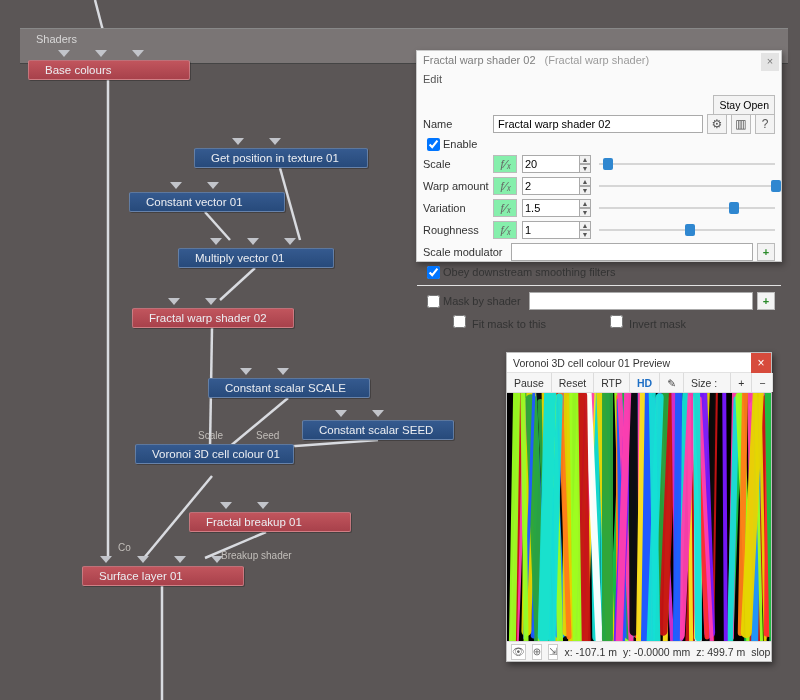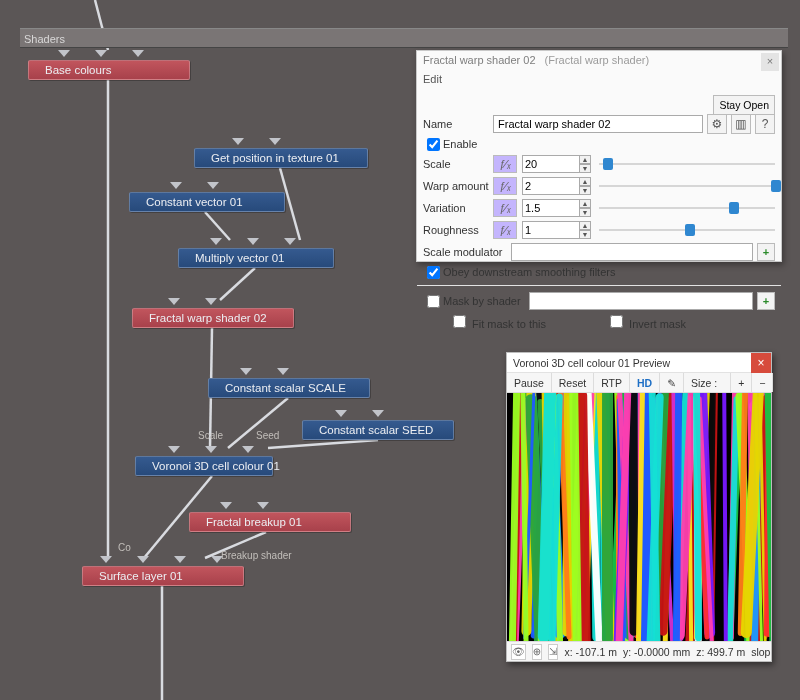--- a/index.html
+++ b/index.html
@@ -1,22 +1,22 @@
 <!DOCTYPE html>
 <html><head>
 <meta charset="utf-8">
 <style>
   * { box-sizing: border-box; font-family: "Segoe UI", Tahoma, sans-serif; }
   body { margin:0; padding:0; width:800px; height:700px; background:#5b5656; overflow:hidden; position:relative; }
 
   .canvas { position:absolute; inset:0; }
 
-  .sep-bar { position:absolute; left:20px; right:12px; top:28px; height:20px;
+  .sep-bar { position:absolute; left:20px; right:12px; top:28px; height:36px;
              background:#7a7575; color:#d9d8d8; font-size:11px; line-height:20px;
-             padding-left:4px; border-top:1px solid #888; border-bottom:1px solid #444; }
+             padding-left:16px; border-top:1px solid #888; border-bottom:1px solid #444; }
 
   .edge { position:absolute; top:0; left:0; pointer-events:none; }
   .edge line { stroke:#d9dbe0; stroke-width:2.5px; }
 
   .node { position:absolute; color:#eceef2; font-size:11.5px; padding:3px 16px;
           border:1px solid rgba(255,255,255,.25); border-radius:2px;
           box-shadow:1px 1px 0 rgba(0,0,0,.25); white-space:nowrap; }
   .node.red  { background:linear-gradient(#c1555d,#a8414b); }
   .node.blue { background:linear-gradient(#355a8f,#274a7b); }
 
@@ -37,21 +37,21 @@
   .panel-menu { padding:0 6px 4px; color:#555; }
   .stay-open { position:absolute; right:6px; top:44px; height:20px; font-size:10.5px;
                border:1px solid #bbb; background:#f3f3f3; padding:0 5px; }
 
   .prow { display:flex; align-items:center; padding:2px 6px; height:22px; }
   .prow label { width:70px; color:#333; }
   .name-in { flex:1; height:18px; border:1px solid #aaa; padding:1px 4px; font-size:11px; }
   .ib { width:20px; height:20px; border:1px solid #bbb; background:#f3f3f3; margin-left:4px;
         display:inline-flex; align-items:center; justify-content:center; font-size:12px; color:#555; }
 
-  .fx { width:24px;height:18px;border:1px solid #bbb;background:#c4b5fd;margin-right:5px;
+  .fx { width:24px;height:18px;border:1px solid #bbb;background:#86efac;margin-right:5px;
         display:inline-flex;align-items:center;justify-content:center;color:#666; font-style:italic;}
   .spin { width:58px; height:18px; border:1px solid #aaa; padding:0 2px; font-size:11px; }
   .spin-btns { display:inline-flex; flex-direction:column; margin-left:-1px; }
   .spin-btns span { width:12px;height:9px;border:1px solid #aaa;background:#f1f1f1;
                     font-size:7px; line-height:7px; text-align:center; color:#555;}
   .slider-wrap { flex:1; margin-left:8px; position:relative; height:14px; }
   .slider-track { position:absolute; left:0; right:0; top:6px; height:2px; background:#d6d6d6; }
   .slider-thumb { position:absolute; top:1px; width:10px; height:12px; background:#2f87d0; border-radius:2px; }
 
   .long-in { flex:1; height:18px; border:1px solid #aaa; background:#fff; }
@@ -150,21 +150,21 @@
   <div class="port-label" style="left:118px; top:542px;">Co</div>
   <div class="port-label" style="left:180px; top:550px;padding-left:41px;">Breakup shader</div>
 
   <div id="n-base" class="node red" style="left: 28px; top: 60px; width: 162px;">Base colours</div>
   <div id="n-getpos" class="node blue" style="left: 194px; top: 148px; width: 174px;">Get position in texture 01</div>
   <div id="n-cvec" class="node blue" style="left: 129px; top: 192px; width: 156px;">Constant vector 01</div>
   <div id="n-mult" class="node blue" style="left: 178px; top: 248px; width: 156px;">Multiply vector 01</div>
   <div id="n-fwarp" class="node red" style="left: 132px; top: 308px; width: 162px;">Fractal warp shader 02</div>
   <div id="n-seed" class="node blue" style="left: 302px; top: 420px; width: 152px;">Constant scalar SEED</div>
   <div id="n-scale" class="node blue" style="left: 208px; top: 378px; width: 162px;">Constant scalar SCALE</div>
-  <div id="n-voronoi" class="node blue" style="left: 135px; top: 456px; width: 138px;">Voronoi 3D cell colour 01</div>
+  <div id="n-voronoi" class="node blue" style="left: 135px; top: 444px; width: 159px;">Voronoi 3D cell colour 01</div>
   <div id="n-fbreak" class="node red" style="left: 189px; top: 512px; width: 162px;">Fractal breakup 01</div>
   <div id="n-surface" class="node red" style="left: 82px; top: 566px; width: 162px;">Surface layer 01</div>
 
   <div class="panel">
     <div class="panel-head">
       <span>Fractal warp shader 02</span>
       <span class="sub">(Fractal warp shader)</span>
       <div class="panel-close">×</div>
     </div>
     <div class="panel-menu">Edit</div>

